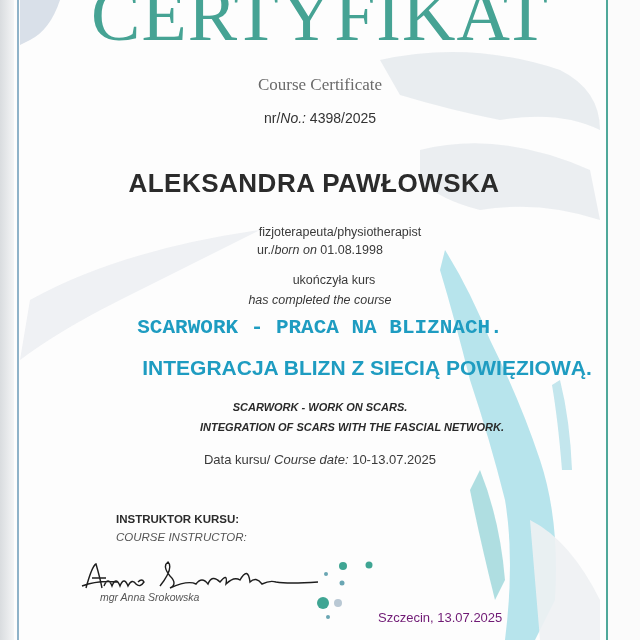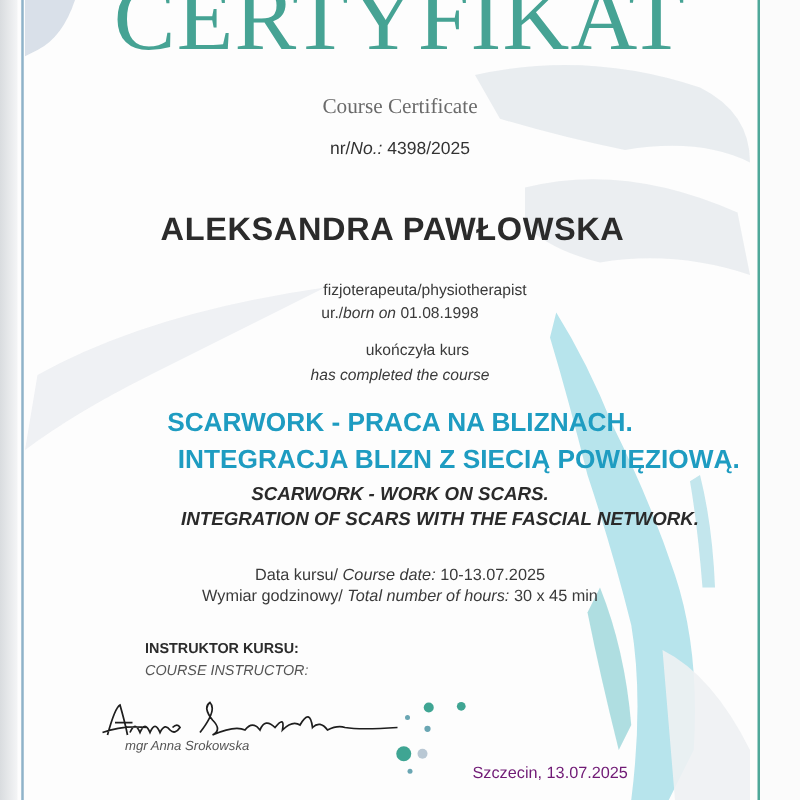--- a/index.html
+++ b/index.html
@@ -53,21 +53,21 @@
     position: absolute; left: 0; width: 640px; text-align: center;
     font-size: 12.5px; color: #3a3a3a;
   }
   .it { font-style: italic; }
   .course-pl {
     position: absolute; left: 0; width: 640px; text-align: center;
     font-size: 21px; font-weight: bold; color: #1e9cc1;
   }
   .course-en {
     position: absolute; left: 0; width: 640px; text-align: center;
-    font-size: 15px; font-weight: bold; font-style: italic; color: #2a2a2a;
+    font-size: 11px; font-weight: bold; font-style: italic; color: #2a2a2a; margin-top: 14px;
   }
   .instr-label {
     position: absolute; left: 116px; font-size: 11.5px; color: #2c2c2c;
   }
   .sig {
     position: absolute; left: 78px; top: 558px;
   }
   .place-date {
     position: absolute; left: 378px; top: 610px; font-size: 13px; color: #701a75;
   }
@@ -110,34 +110,29 @@
 
   <div class="line" style="top:225px;padding-left:20px;">fizjoterapeuta/physiotherapist</div>
   <div class="line" style="top:243px;">
     <span>ur./</span><span class="it">born on</span>
     <span>01.08.1998</span>
   </div>
 
   <div class="line" style="top:273px;padding-left:14px;">ukończyła kurs</div>
   <div class="line it" style="top:293px;">has completed the course</div>
 
-  <div class="course-pl" style="top:327px;">SCARWORK - PRACA NA BLIZNACH.</div>
+  <div class="course-pl" style="top:316px;font-family:Liberation Mono, monospace;">SCARWORK - PRACA NA BLIZNACH.</div>
   <div class="course-pl" style="top:356px;padding-left:47px;">INTEGRACJA BLIZN Z SIECIĄ POWIĘZIOWĄ.</div>
   <div class="course-en" style="top:387px;">SCARWORK - WORK ON SCARS.</div>
   <div class="course-en" style="top:407px;padding-left:32px;">INTEGRATION OF SCARS WITH THE FASCIAL NETWORK.</div>
 
   <div class="line" style="top:452px; font-size:13px;">
     <span>Data kursu/</span>
     <span class="it">Course date:</span>
     <span>10-13.07.2025</span>
-  </div>
-  <div class="line" style="top:469px; font-size:13px;">
-    <span>Wymiar godzinowy/</span>
-    <span class="it">Total number of hours:</span>
-    <span>30 x 45 min</span>
   </div>
 
   <div class="instr-label" style="top:513px; font-weight:bold;">INSTRUKTOR KURSU:</div>
   <div class="instr-label" style="top:531px; font-style:italic; color:#555;">COURSE INSTRUCTOR:</div>
 
   <svg class="sig" width="250" height="40" viewBox="0 0 250 40">
     <path d="M4 28 Q20 22 40 24 M8 30 Q14 8 18 6 Q22 20 24 30 M14 20 L28 20 M26 28 Q30 18 34 28 Q38 18 42 28 Q46 18 50 28 Q54 20 58 26 Q62 30 66 24 Q64 20 60 24" stroke="#1e1e1e" stroke-width="1.4" fill="none"></path>
     <path d="M82 28 Q96 10 90 4 Q84 8 92 18 Q100 26 92 30 Q110 22 118 26 Q124 18 130 26 Q134 16 142 24 Q150 14 148 26 Q156 18 162 22 Q170 8 172 24 Q178 18 184 26 Q192 22 198 24 Q210 26 240 24" stroke="#1e1e1e" stroke-width="1.4" fill="none"></path>
     <text x="40" y="39" font-size="1" fill="transparent">Anna Srokowska</text>
   </svg>

